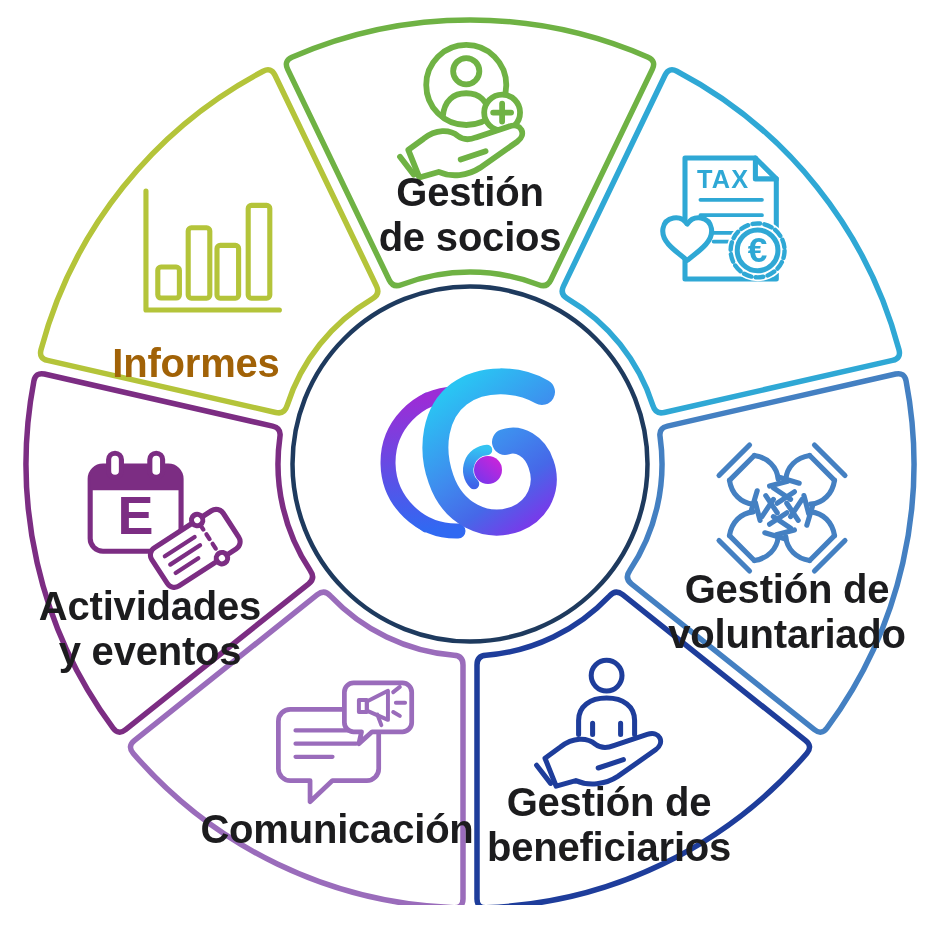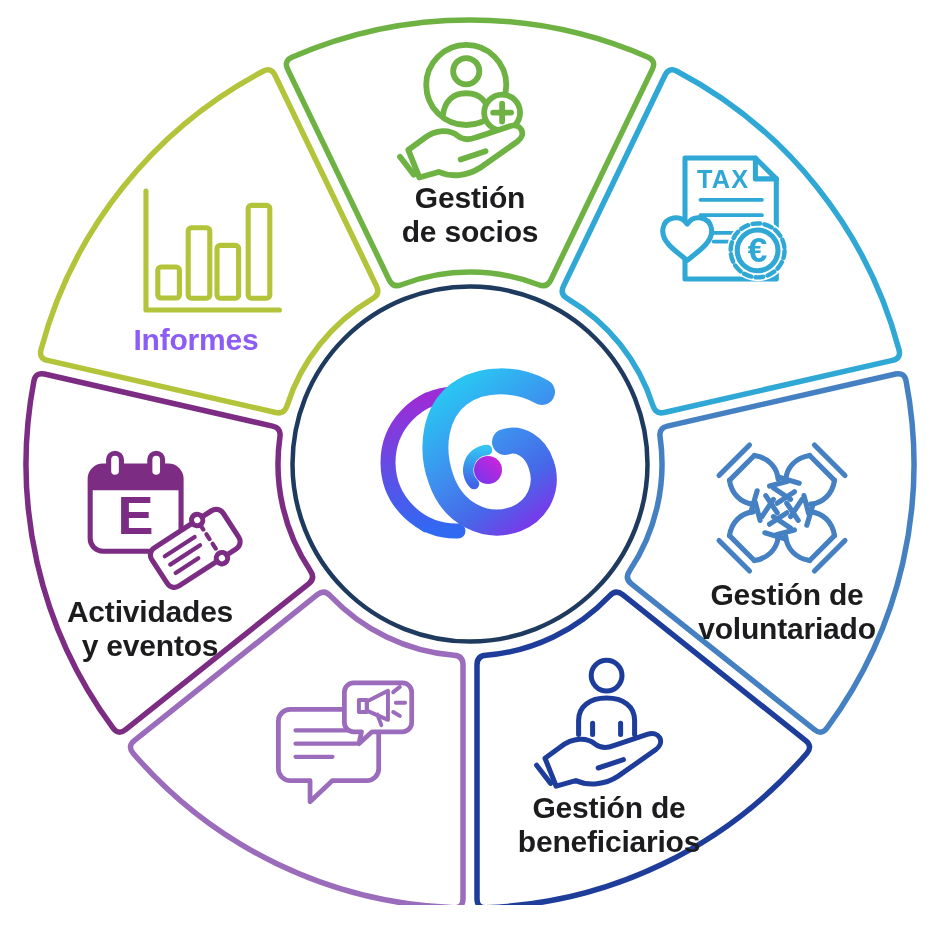--- a/index.html
+++ b/index.html
@@ -1,21 +1,21 @@
 <!DOCTYPE html>
 <html><head>
 <meta charset="utf-8">
 <title>Diagrama circular</title>
 <style>
   html,body{margin:0;padding:0;background:#fff;}
   .stage{position:relative;width:940px;height:905px;background:#fff;overflow:hidden;
          font-family:"Liberation Sans",sans-serif;border-radius:13px;}
   .stage svg.wheel{position:absolute;left:0;top:0;}
   .seg-label{position:absolute;transform:translate(-50%,-50%);text-align:center;
-             white-space:pre-line;font-weight:700;font-size:30px;line-height:1.13;
+             white-space:pre-line;font-weight:700;font-size:40px;line-height:1.13;
              letter-spacing:-0.2px;color:#1c1c1e;}
   svg text{font-family:"Liberation Sans",sans-serif;font-weight:700;}
   .bottom-line{position:absolute;left:0;right:0;top:921px;height:3px;background:#1c1c1c;}
 </style>
 </head>
 <body>
 
 <div class="stage" style="background: rgb(255, 255, 255);">
 
 <svg class="wheel" width="940" height="928" viewBox="0 0 940 928">
@@ -151,19 +151,20 @@
     <rect x="88.5" y="27" width="13.5" height="58" rx="2"></rect>
   </g>
 </svg>
 
 <div class="seg-label" style="left: 470px; top: 215px; color: rgb(28, 28, 30);">Gestión
 de socios</div>
 <div class="seg-label" style="left: 787px; top: 612px; color: rgb(28, 28, 30);">Gestión de
 voluntariado</div>
 <div class="seg-label" style="left: 609px; top: 825px; color: rgb(28, 28, 30);">Gestión de
 beneficiarios</div>
+<div class="seg-label" style="left: 337px; top: 830px; color: rgb(28, 28, 30);">Comunicación</div>
 <div class="seg-label" style="left: 150px; top: 629px; color: rgb(28, 28, 30);">Actividades
 y eventos</div>
-<div class="seg-label" style="left: 196px; top: 340px; color: #8b5cf6;">Informes</div>
+<div class="seg-label" style="left: 196px; top: 364px; color: #a16207;">Informes</div>
 
 <div class="bottom-line" style="background: rgb(28, 28, 28);"></div>
 
 </div>
 
 </body></html>

